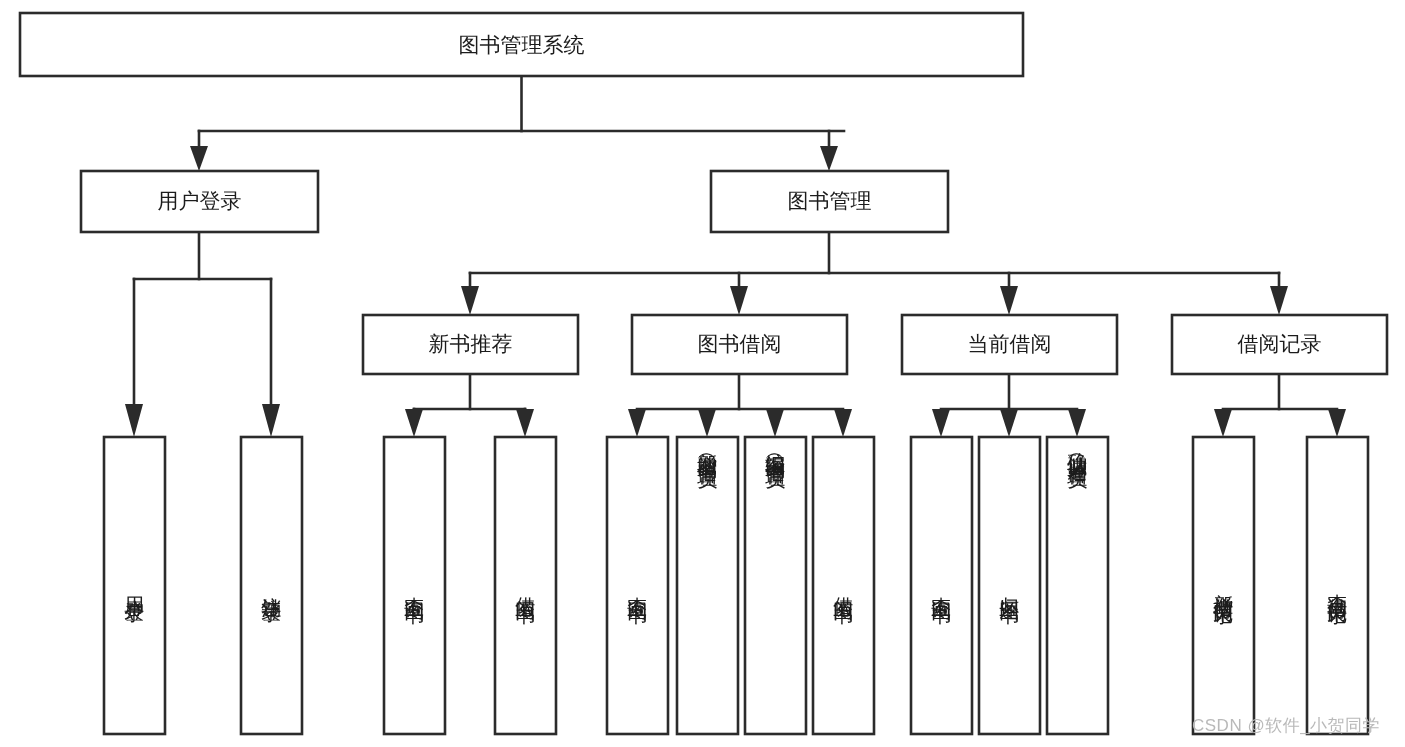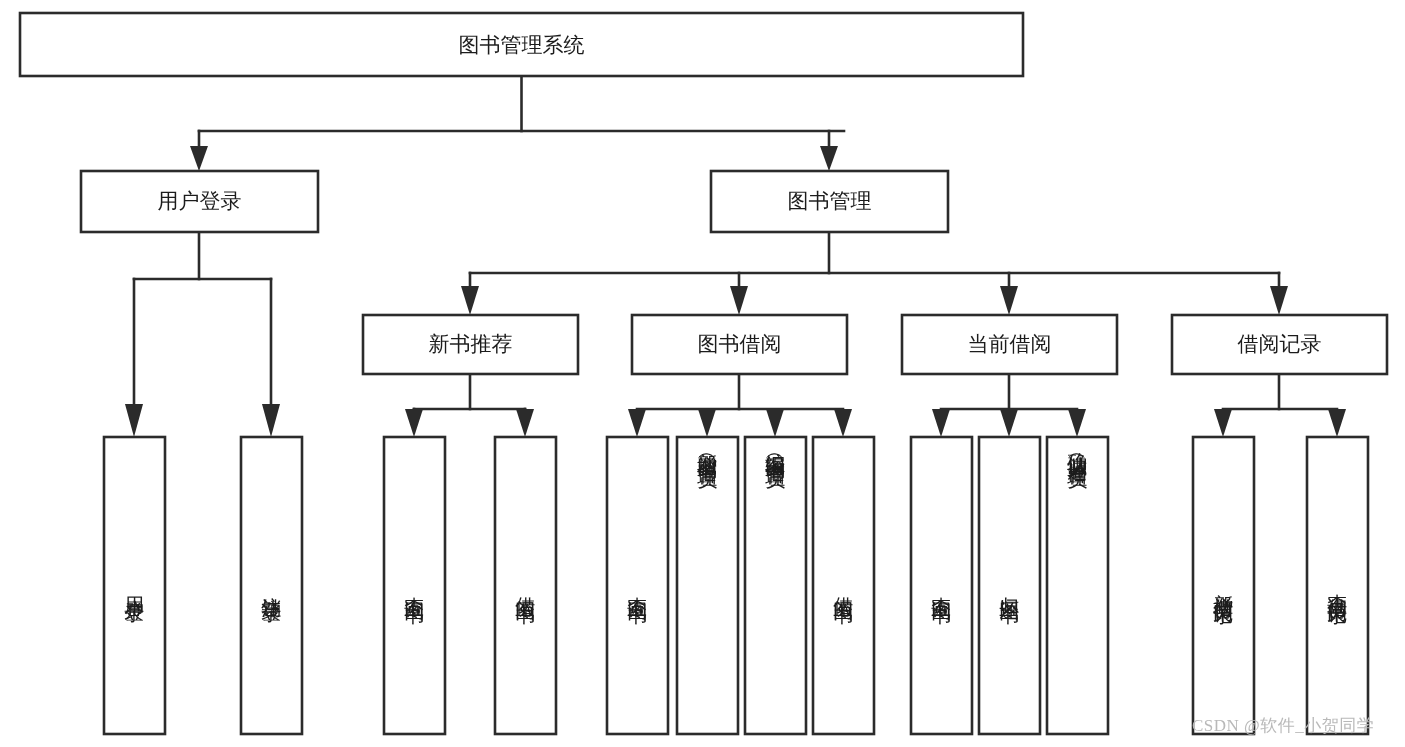--- a/index.html
+++ b/index.html
@@ -61,21 +61,21 @@
     font-family: "Liberation Sans", "DejaVu Sans", sans-serif;
     font-size: 20px;
     line-height: 1.02;
     letter-spacing: 2.5px;
     color: #1c1c1c;
     white-space: nowrap;
     text-align: center;
   }
   .watermark {
     position: absolute;
-    font-family: Liberation Serif, serif;
+    font-family: Liberation Sans, sans-serif;
     font-size: 17px;
     color: #b9b9b9;
     white-space: nowrap;
     letter-spacing: 0.5px;
   }
 </style>
 </head>
 <body>
 
 <div id="diagram-root">

